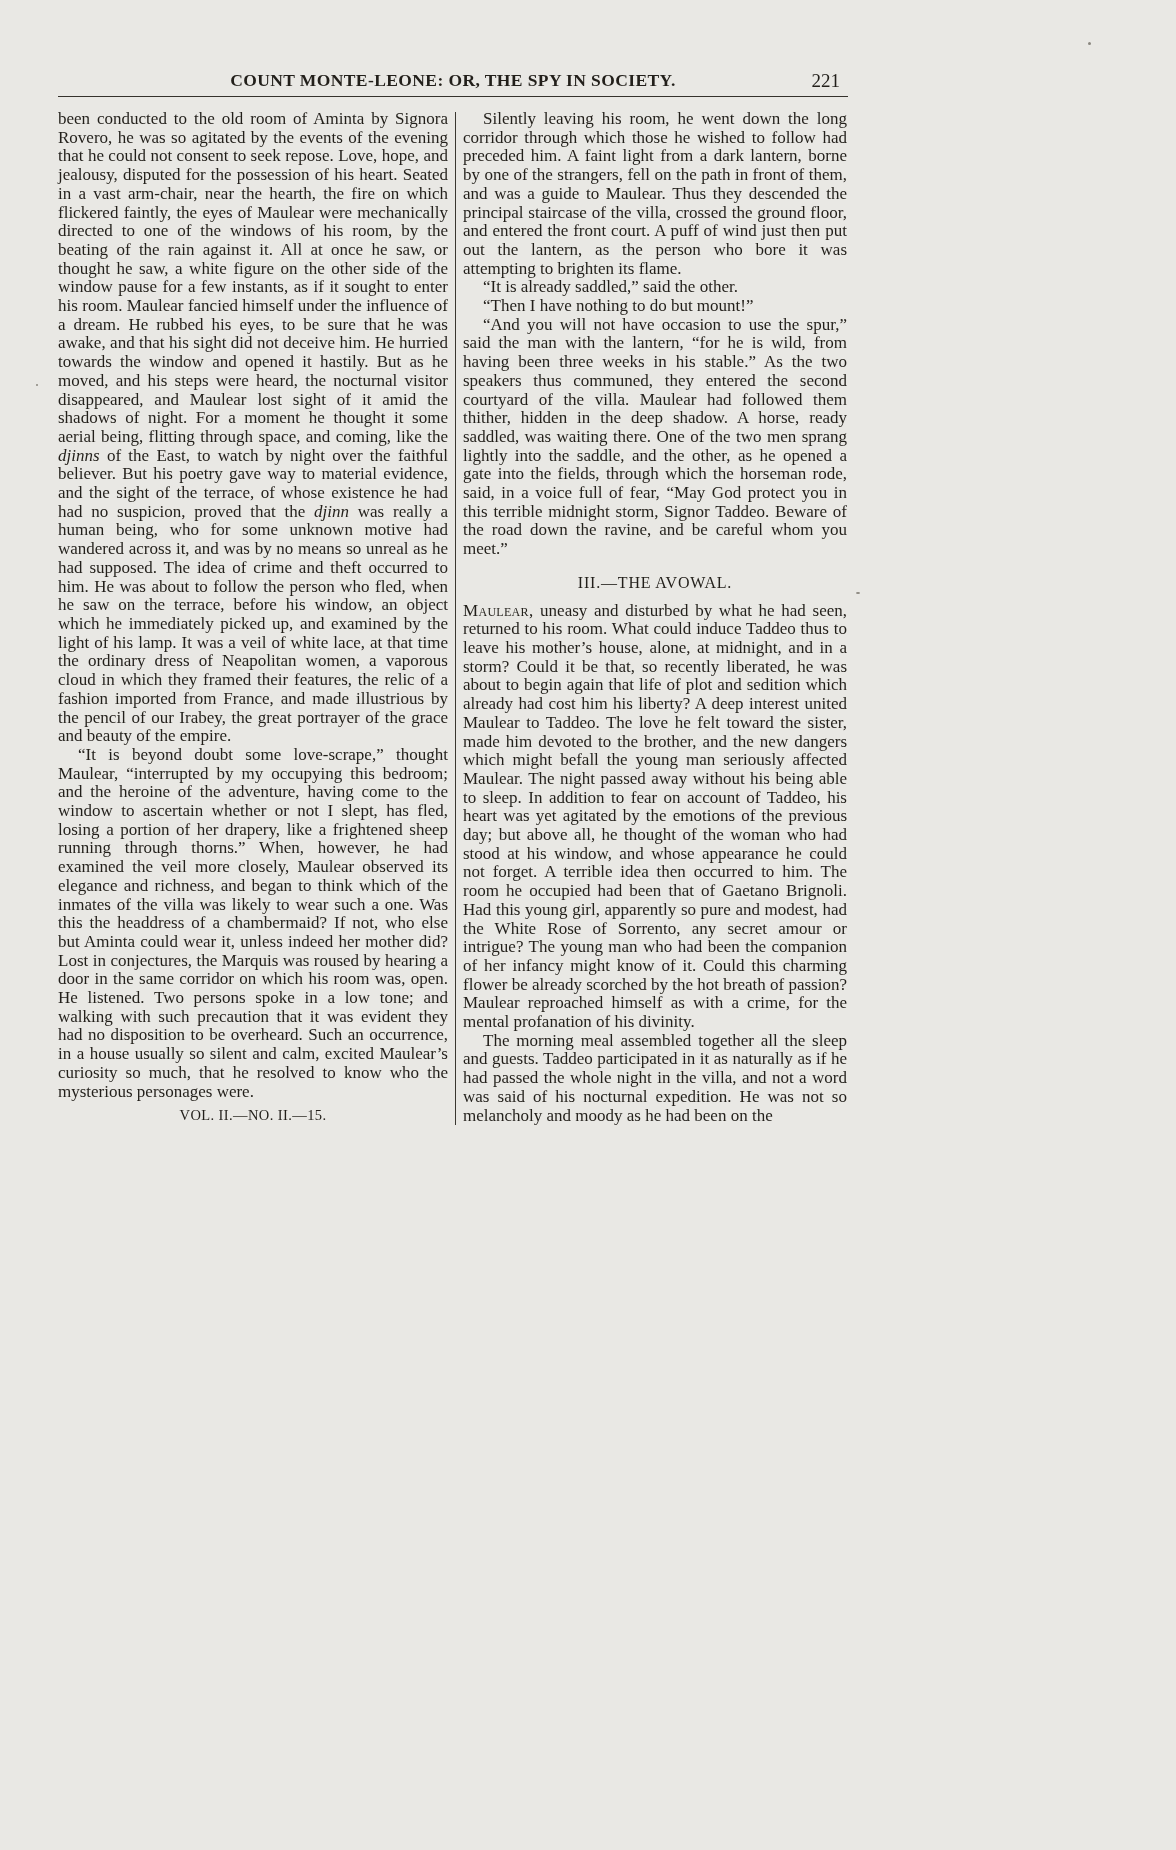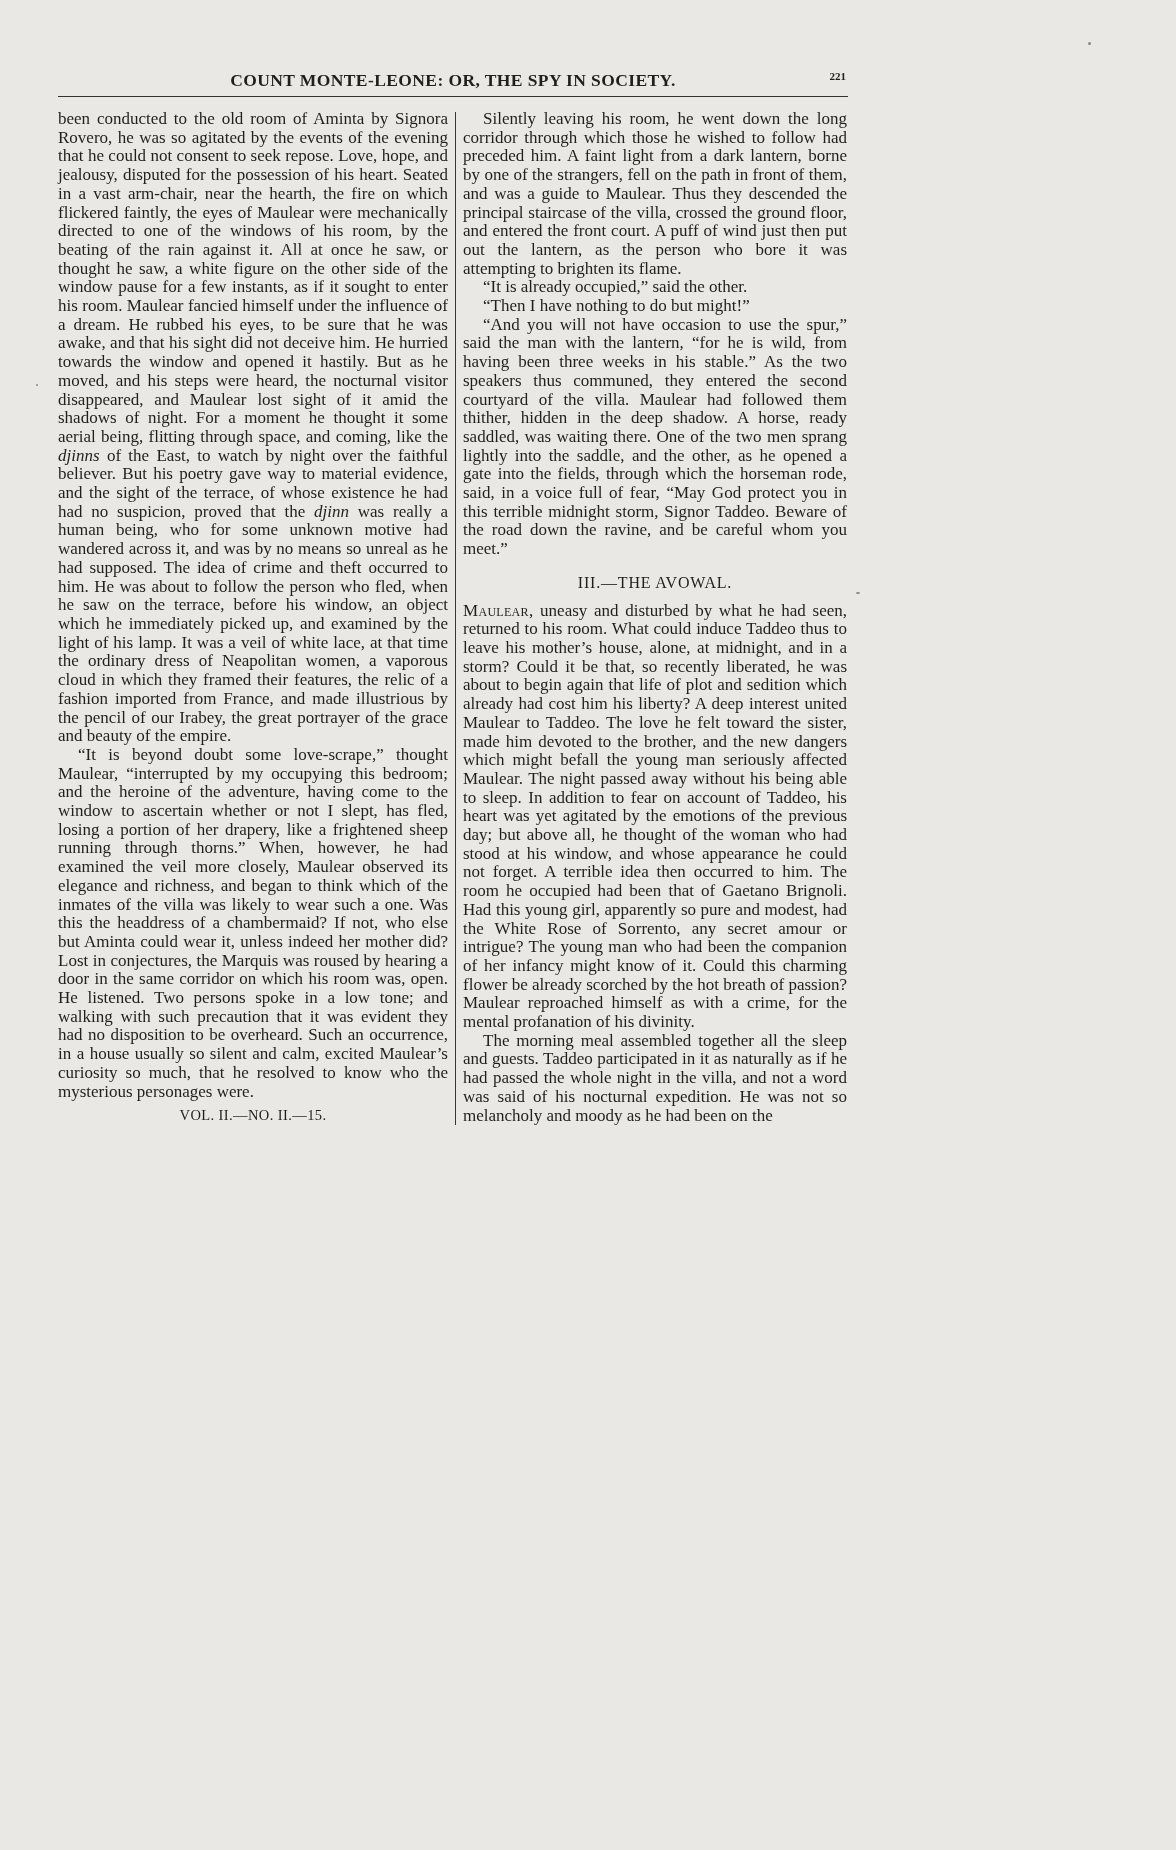--- a/index.html
+++ b/index.html
@@ -36,24 +36,24 @@
     left: 0;
     right: 0;
     top: 2px;
     text-align: center;
     font-weight: bold;
     font-size: 17.5px;
     letter-spacing: 0.4px;
   }
   .running-head .pagenum {
     position: absolute;
-    right: 2px;
+    right: 8px;
     top: 2px;
-    font-weight: bold;
-    font-size: 11px;
+    font-weight: normal;
+    font-size: 19px;
   }
   .columns {
     display: flex;
     margin-top: 13px;
   }
   .col {
     text-align: justify;
     font-size: 17px;
     line-height: 18.7px;
   }
@@ -115,22 +115,22 @@
       <div class="col col-left">
         <p class="noindent"><span>been conducted to the old room of Aminta by Signora Rovero, he was so agitated by the events of the evening that he could not consent to seek repose. Love, hope, and jealousy, disputed for the possession of his heart. Seated in a vast arm-chair, near the hearth, the fire on which flickered faintly, the eyes of Maulear were mechanically directed to one of the windows of his room, by the beating of the rain against it. All at once he saw, or thought he saw, a white figure on the other side of the window pause for a few instants, as if it sought to enter his room. Maulear fancied himself under the influence of a dream. He rubbed his eyes, to be sure that he was awake, and that his sight did not deceive him. He hurried towards the window and opened it hastily. But as he moved, and his steps were heard, the nocturnal visitor disappeared, and Maulear lost sight of it amid the shadows of night. For a moment he thought it some aerial being, flitting through space, and coming, like the </span><span class="italic">djinns</span><span> of the East, to watch by night over the faithful believer. But his poetry gave way to material evidence, and the sight of the terrace, of whose existence he had had no suspicion, proved that the </span><span class="italic">djinn</span><span> was really a human being, who for some unknown motive had wandered across it, and was by no means so unreal as he had supposed. The idea of crime and theft occurred to him. He was about to follow the person who fled, when he saw on the terrace, before his window, an object which he immediately picked up, and examined by the light of his lamp. It was a veil of white lace, at that time the ordinary dress of Neapolitan women, a vaporous cloud in which they framed their features, the relic of a fashion imported from France, and made illustrious by the pencil of our Irabey, the great portrayer of the grace and beauty of the empire.</span></p>
         <p>“It is beyond doubt some love-scrape,” thought Maulear, “interrupted by my occupying this bedroom; and the heroine of the adventure, having come to the window to ascertain whether or not I slept, has fled, losing a portion of her drapery, like a frightened sheep running through thorns.” When, however, he had examined the veil more closely, Maulear observed its elegance and richness, and began to think which of the inmates of the villa was likely to wear such a one. Was this the headdress of a chambermaid? If not, who else but Aminta could wear it, unless indeed her mother did? Lost in conjectures, the Marquis was roused by hearing a door in the same corridor on which his room was, open. He listened. Two persons spoke in a low tone; and walking with such precaution that it was evident they had no disposition to be overheard. Such an occurrence, in a house usually so silent and calm, excited Maulear’s curiosity so much, that he resolved to know who the mysterious personages were.</p>
         <div class="footer-line">VOL. II.—NO. II.—15.</div>
       </div>
 
       <div class="col-divider"></div>
 
       <div class="col col-right">
         <p>Silently leaving his room, he went down the long corridor through which those he wished to follow had preceded him. A faint light from a dark lantern, borne by one of the strangers, fell on the path in front of them, and was a guide to Maulear. Thus they descended the principal staircase of the villa, crossed the ground floor, and entered the front court. A puff of wind just then put out the lantern, as the person who bore it was attempting to brighten its flame.</p>
-        <p>“It is already occupied,” said the other.</p>
-        <p>“Then I have nothing to do but might!”</p>
+        <p>“It is already saddled,” said the other.</p>
+        <p>“Then I have nothing to do but mount!”</p>
         <p>“And you will not have occasion to use the spur,” said the man with the lantern, “for he is wild, from having been three weeks in his stable.” As the two speakers thus communed, they entered the second courtyard of the villa. Maulear had followed them thither, hidden in the deep shadow. A horse, ready saddled, was waiting there. One of the two men sprang lightly into the saddle, and the other, as he opened a gate into the fields, through which the horseman rode, said, in a voice full of fear, “May God protect you in this terrible midnight storm, Signor Taddeo. Beware of the road down the ravine, and be careful whom you meet.”</p>
         <div class="section-heading">III.—THE AVOWAL.</div>
         <p class="noindent"><span class="smallcaps">Maulear,</span><span> uneasy and disturbed by what he had seen, returned to his room. What could induce Taddeo thus to leave his mother’s house, alone, at midnight, and in a storm? Could it be that, so recently liberated, he was about to begin again that life of plot and sedition which already had cost him his liberty? A deep interest united Maulear to Taddeo. The love he felt toward the sister, made him devoted to the brother, and the new dangers which might befall the young man seriously affected Maulear. The night passed away without his being able to sleep. In addition to fear on account of Taddeo, his heart was yet agitated by the emotions of the previous day; but above all, he thought of the woman who had stood at his window, and whose appearance he could not forget. A terrible idea then occurred to him. The room he occupied had been that of Gaetano Brignoli. Had this young girl, apparently so pure and modest, had the White Rose of Sorrento, any secret amour or intrigue? The young man who had been the companion of her infancy might know of it. Could this charming flower be already scorched by the hot breath of passion? Maulear reproached himself as with a crime, for the mental profanation of his divinity.</span></p>
         <p>The morning meal assembled together all the sleep and guests. Taddeo participated in it as naturally as if he had passed the whole night in the villa, and not a word was said of his nocturnal expedition. He was not so melancholy and moody as he had been on the</p>
       </div>
 
     </div>
 
   </div>
 

